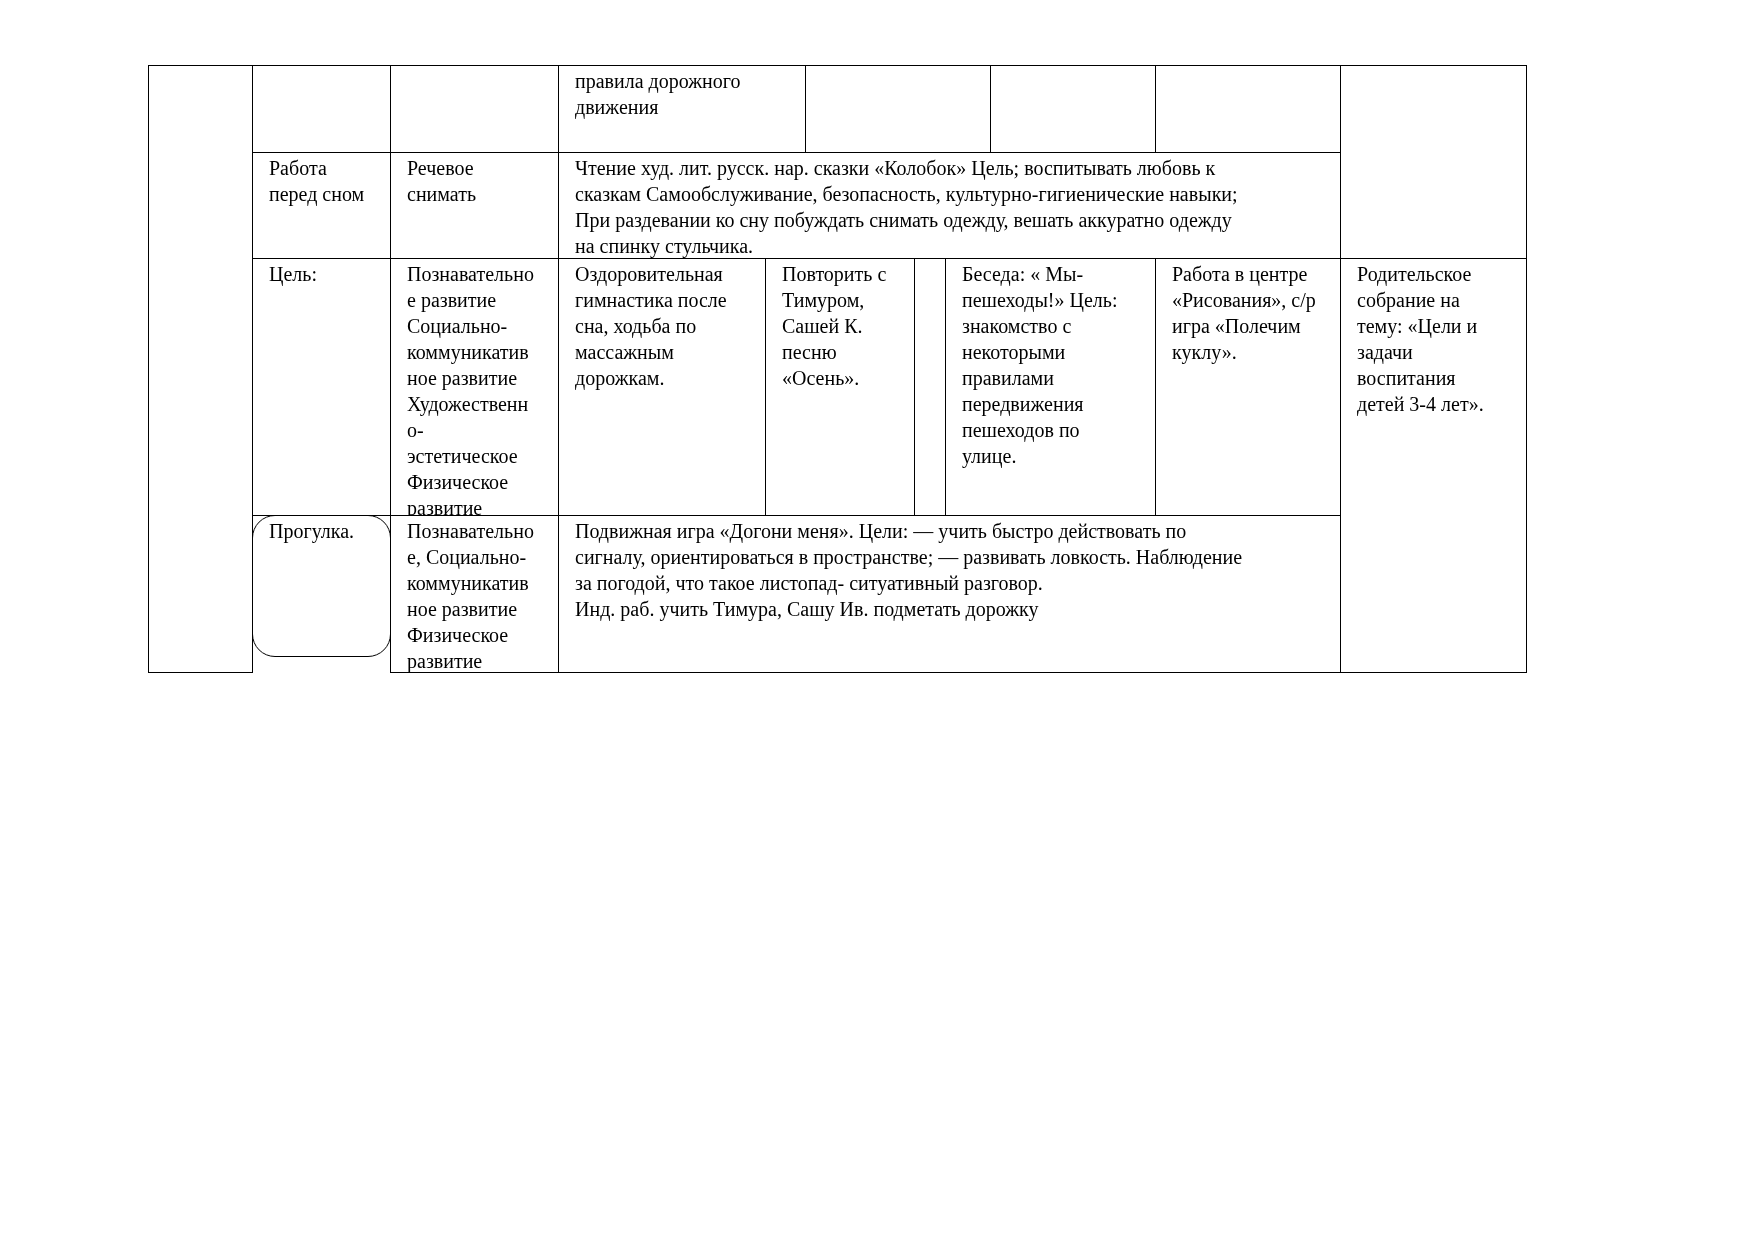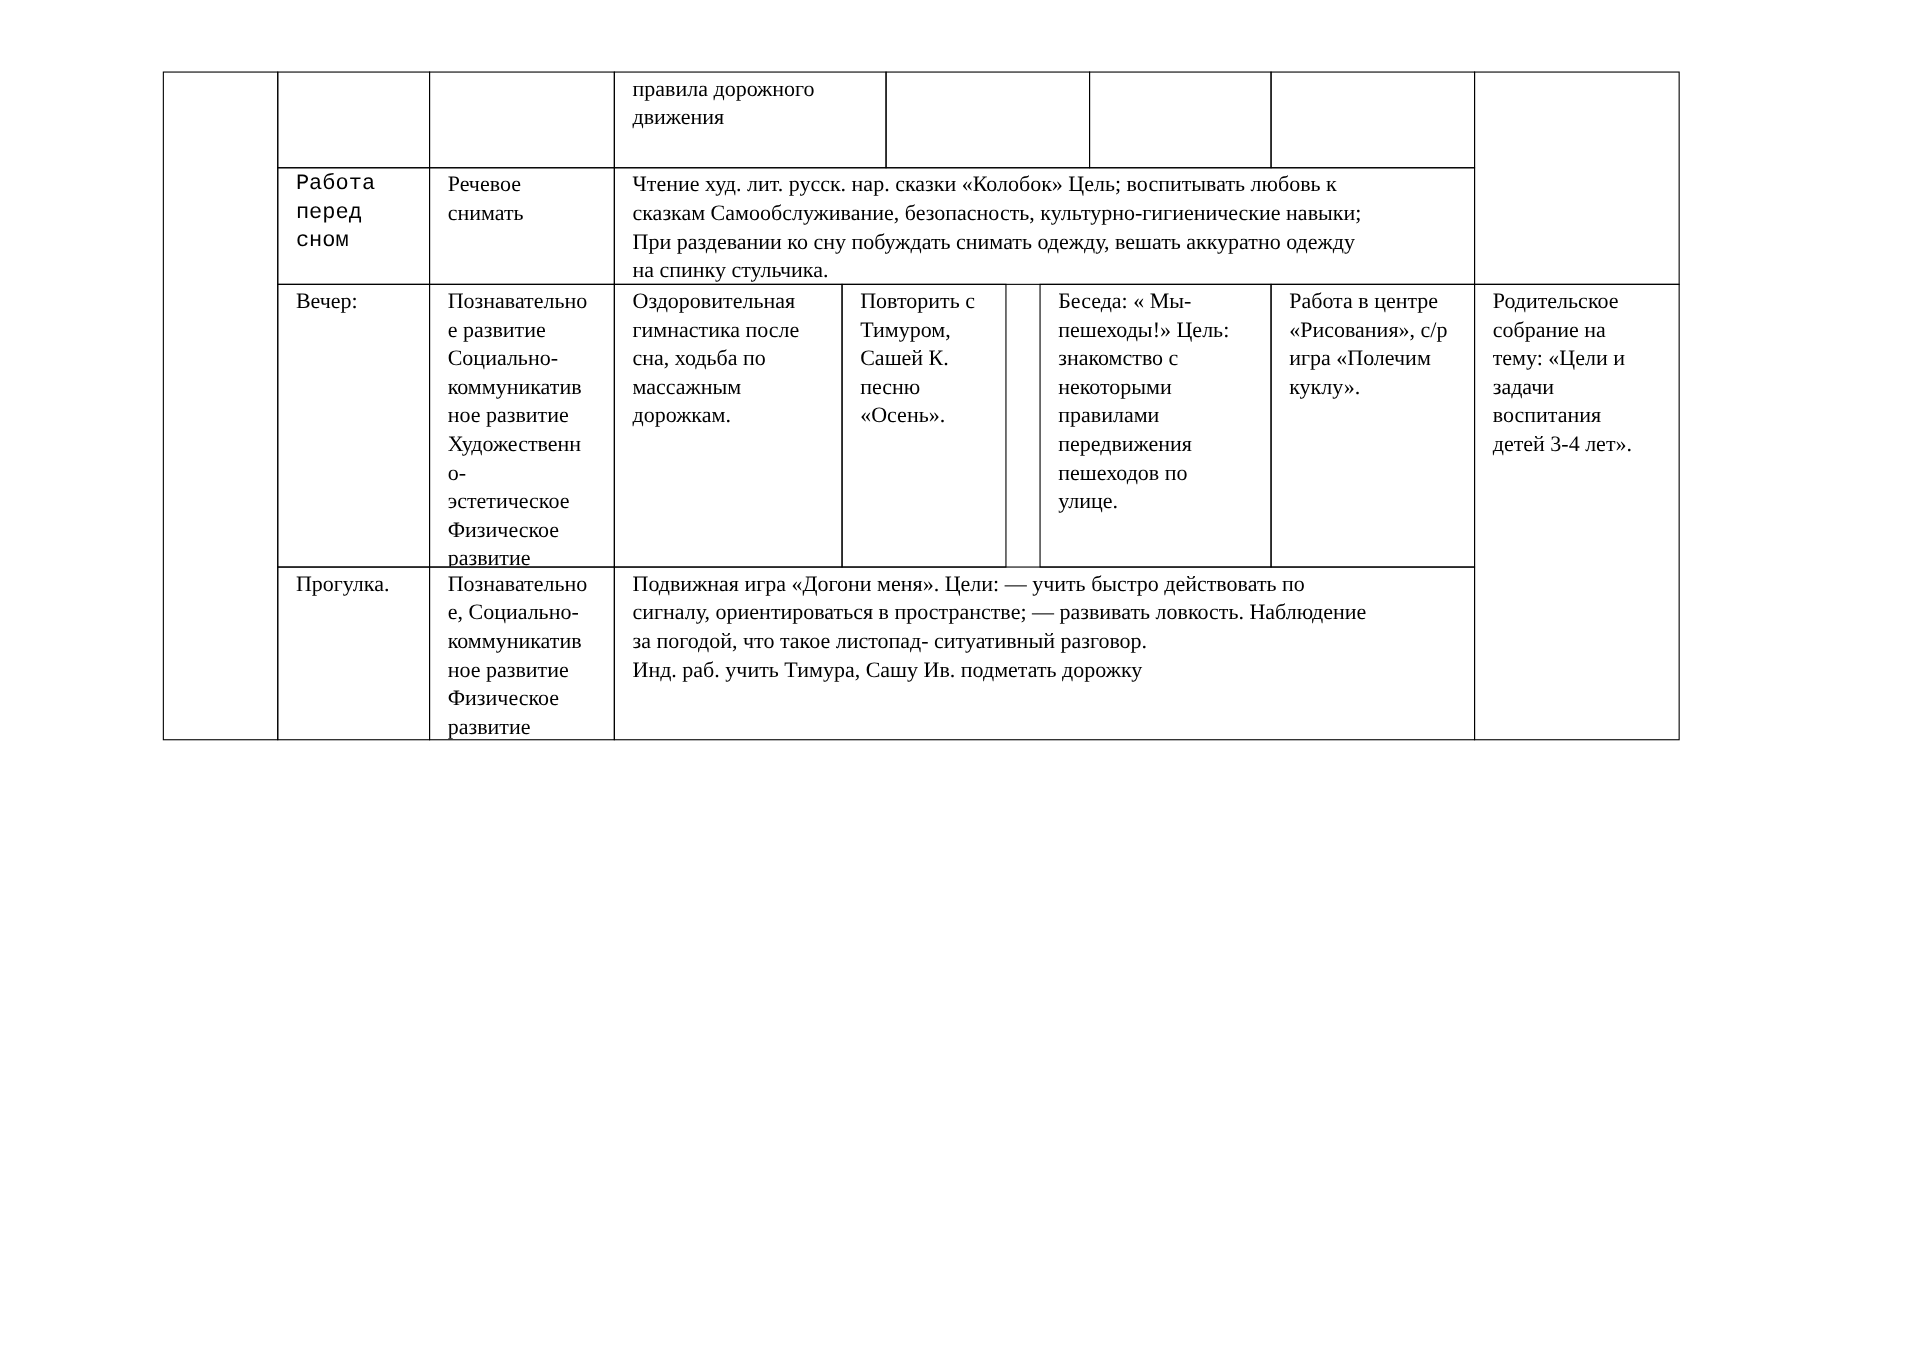--- a/index.html
+++ b/index.html
@@ -37,30 +37,30 @@
 
   <div class="cell" style="left:252px; top:65px; width:139px; height:88px;"></div>
   <div class="cell" style="left:390px; top:65px; width:169px; height:88px;"></div>
   <div class="cell" style="left:558px; top:65px; width:248px; height:88px;">правила дорожного
 движения</div>
   <div class="cell" style="left:805px; top:65px; width:186px; height:88px;"></div>
   <div class="cell" style="left:990px; top:65px; width:166px; height:88px;"></div>
   <div class="cell" style="left:1155px; top:65px; width:186px; height:88px;"></div>
   <div class="cell" style="left:1340px; top:65px; width:187px; height:194px;"></div>
 
-  <div class="cell" style="left:252px; top:152px; width:139px; height:107px;font-family:Liberation Mono, monospace;">Работа
+  <div class="cell" style="left:252px; top:152px; width:139px; height:107px;">Работа
 перед сном</div>
   <div class="cell" style="left:390px; top:152px; width:169px; height:107px;">Речевое
 снимать</div>
   <div class="cell" style="left:558px; top:152px; width:783px; height:107px;">Чтение худ. лит. русск. нар. сказки «Колобок» Цель; воспитывать любовь к
 сказкам Самообслуживание, безопасность, культурно-гигиенические навыки;
 При раздевании ко сну побуждать снимать одежду, вешать аккуратно одежду
 на спинку стульчика.</div>
 
-  <div class="cell" style="left:252px; top:258px; width:139px; height:258px;">Вечер:</div>
+  <div class="cell" style="left:252px; top:258px; width:139px; height:258px;">Цель:</div>
   <div class="cell" style="left:390px; top:258px; width:169px; height:258px;">Познавательно
 е развитие
 Социально-
 коммуникатив
 ное развитие
 Художественн
 о-
 эстетическое
 Физическое
 развитие</div>
@@ -85,21 +85,21 @@
 «Рисования», с/р
 игра «Полечим
 куклу».</div>
   <div class="cell" style="left:1340px; top:258px; width:187px; height:415px;">Родительское
 собрание на
 тему: «Цели и
 задачи
 воспитания
 детей 3-4 лет».</div>
 
-  <div class="cell" style="left:252px; top:515px; width:139px; height:158px;">Прогулка.</div>
+  <div class="cell" style="left:252px; top:515px; width:139px; height:142px;border-radius:23px;">Прогулка.</div>
   <div class="cell" style="left:390px; top:515px; width:169px; height:158px;">Познавательно
 е, Социально-
 коммуникатив
 ное развитие
 Физическое
 развитие</div>
   <div class="cell" style="left:558px; top:515px; width:783px; height:158px;">Подвижная игра «Догони меня». Цели: — учить быстро действовать по
 сигналу, ориентироваться в пространстве; — развивать ловкость. Наблюдение
 за погодой, что такое листопад- ситуативный разговор.
 Инд. раб. учить Тимура, Сашу Ив. подметать дорожку</div>

